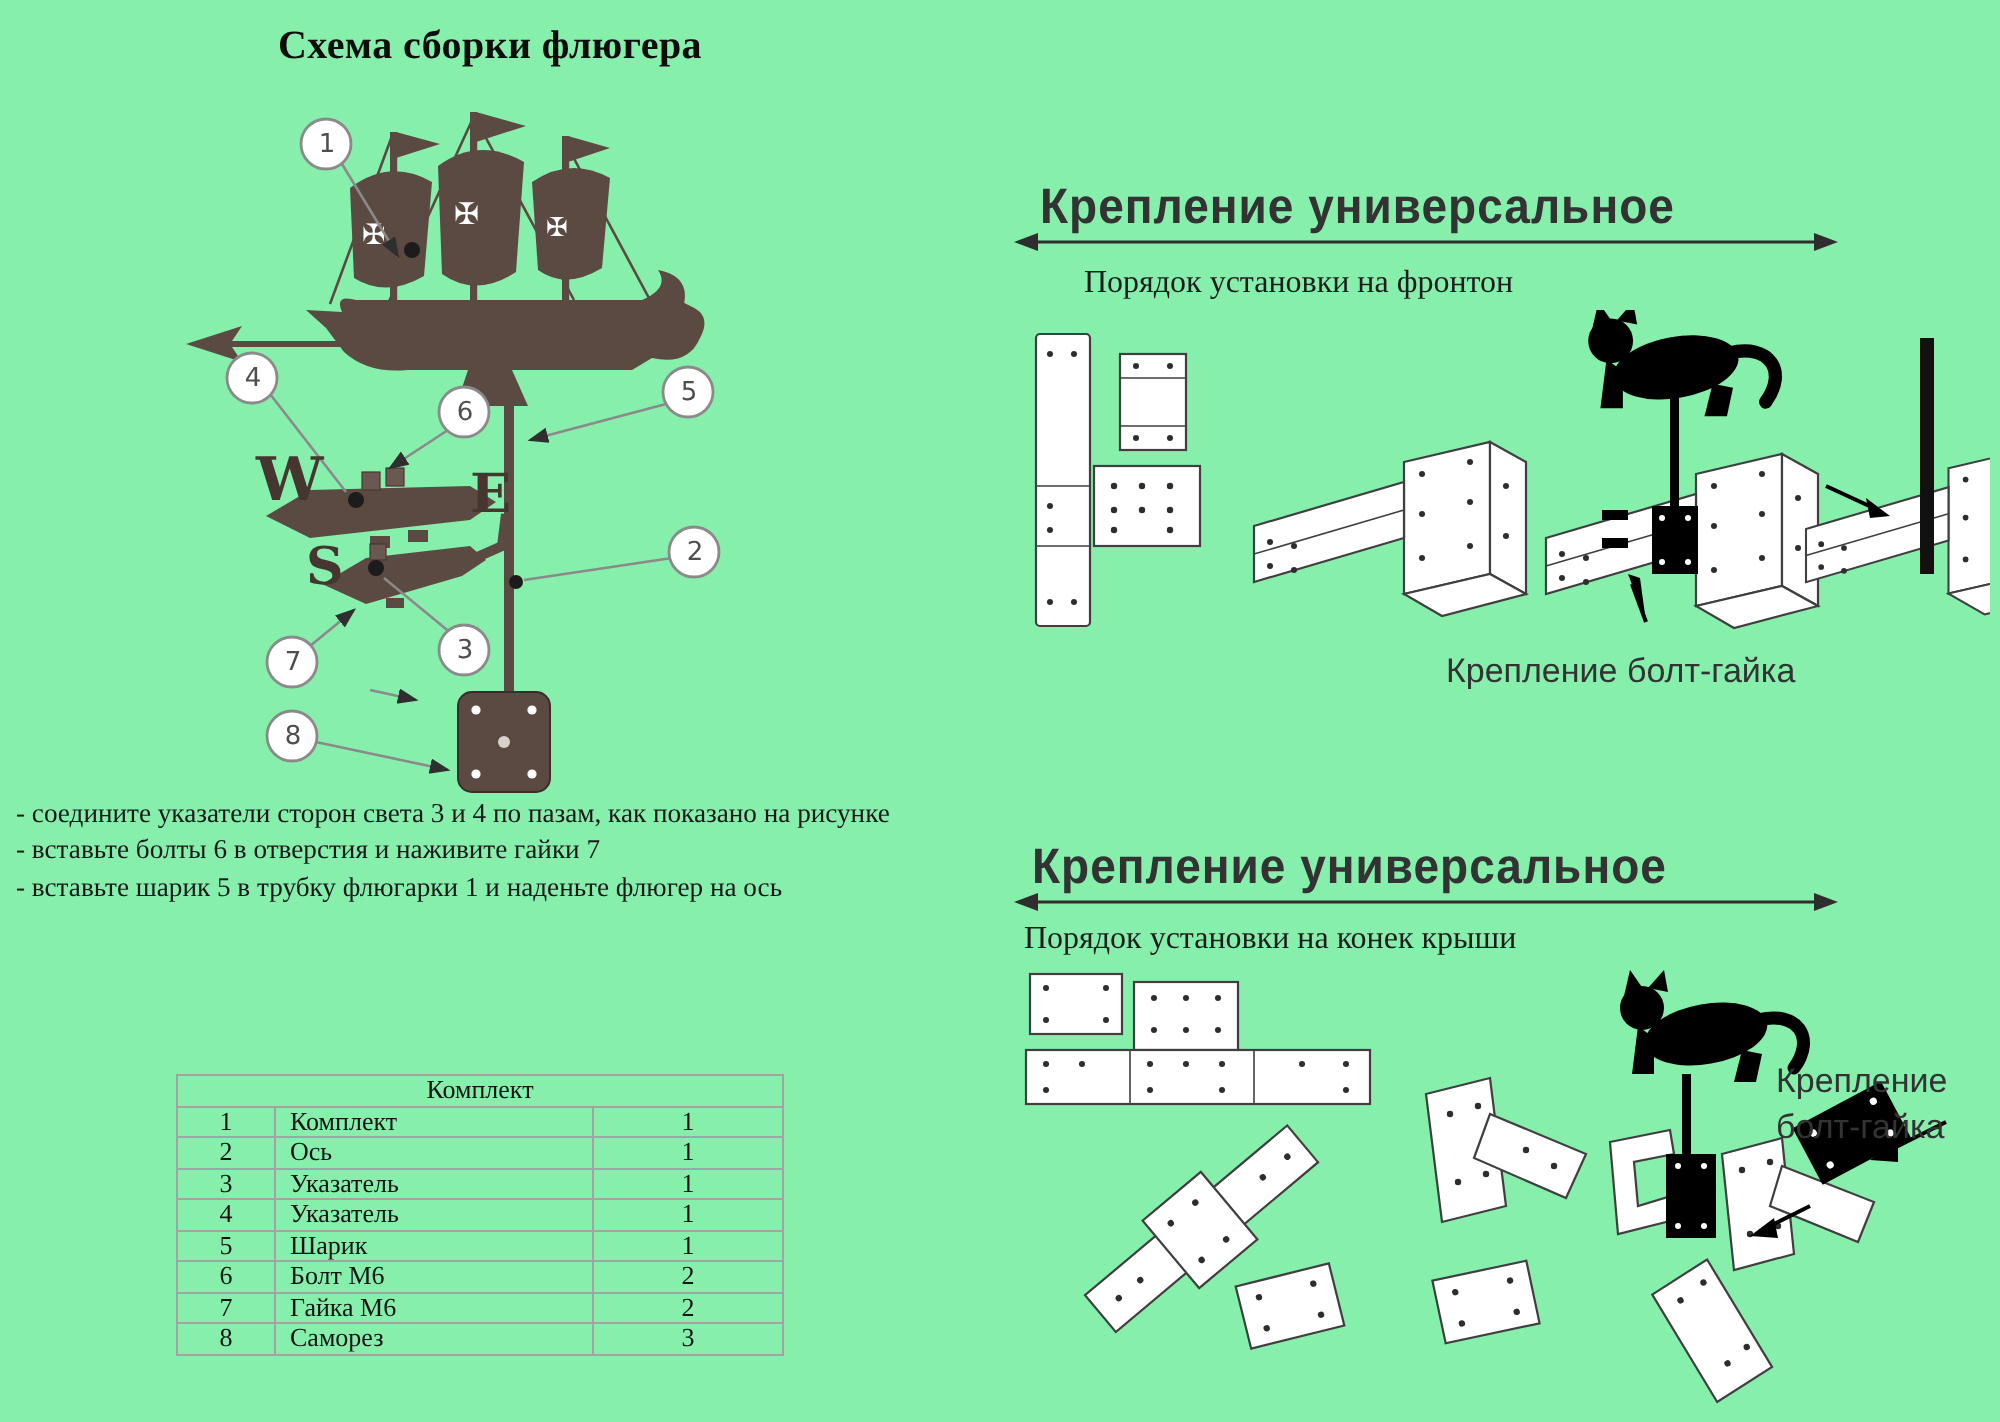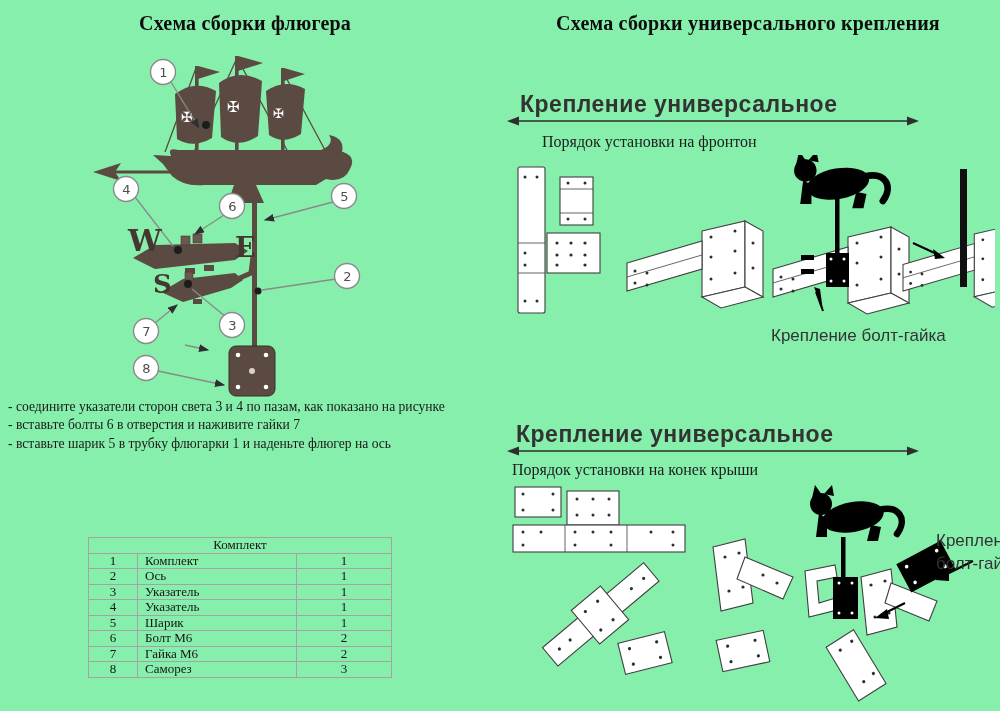--- a/index.html
+++ b/index.html
@@ -26,31 +26,30 @@
   #kit-table .cap{text-align:center;}
   #kit-table .hdr{text-align:center;}
   #kit-table .pos{width:40px;text-align:center;}
   #kit-table .qty{width:86px;text-align:center;}
   #kit-table .nam{text-align:left;padding-left:7px;}
   
   .mount-heading{font-family:"Liberation Sans", sans-serif;font-weight:bold;font-size:23px;
                  color:#333;letter-spacing:.5px;transform:scaleY(1.08);transform-origin:left top;
                  white-space:nowrap;}
   .mount-sub{font-family:Liberation Serif, serif;font-size:16px;color:#1c1c1c;white-space:nowrap;}
-  .mount-label{font-family:"Liberation Sans", sans-serif;font-size:17px;color:#333;margin-left:48px;}
+  .mount-label{font-family:"Liberation Sans", sans-serif;font-size:17px;color:#333;}
   svg .oln{fill:#fff;stroke:#3f3f3f;stroke-width:1.1;}
   svg .hole{fill:#2d2d2d;}
 </style>
 </head>
 <body>
 
 <div id="page">
 
   <div class="abs main-title" style="left:15px;top:12px;width:460px;">Схема сборки флюгера</div>
-  <div class="abs main-title" style="left:502px;top:12px;width:492px;">Схема сборки универсального крепления</div>
 
   <div class="abs" id="vane-diagram">
     <svg width="315" height="352" viewBox="0 0 315 352">
       <defs>
         <marker id="ah" markerWidth="9" markerHeight="8" refX="7" refY="3" orient="auto">
           <path d="M0,0 L8,3 L0,6 Z" fill="#2f2f2f"></path>
         </marker>
       </defs>
 
       <g>

